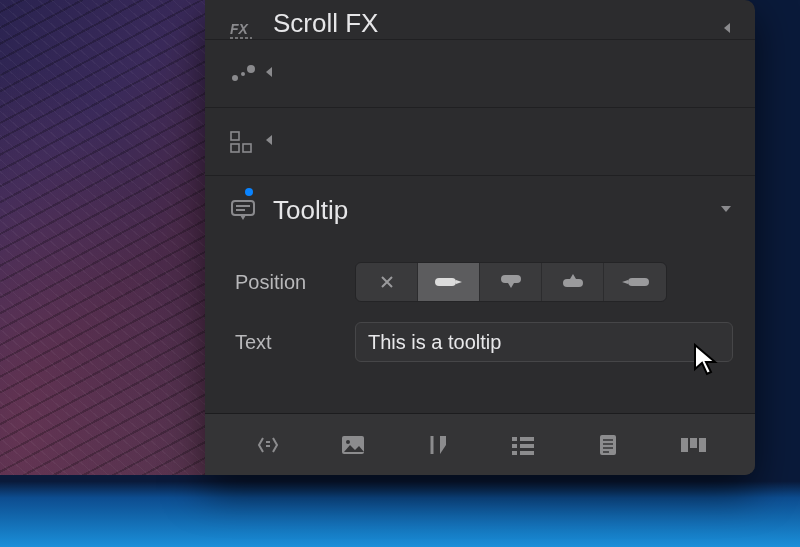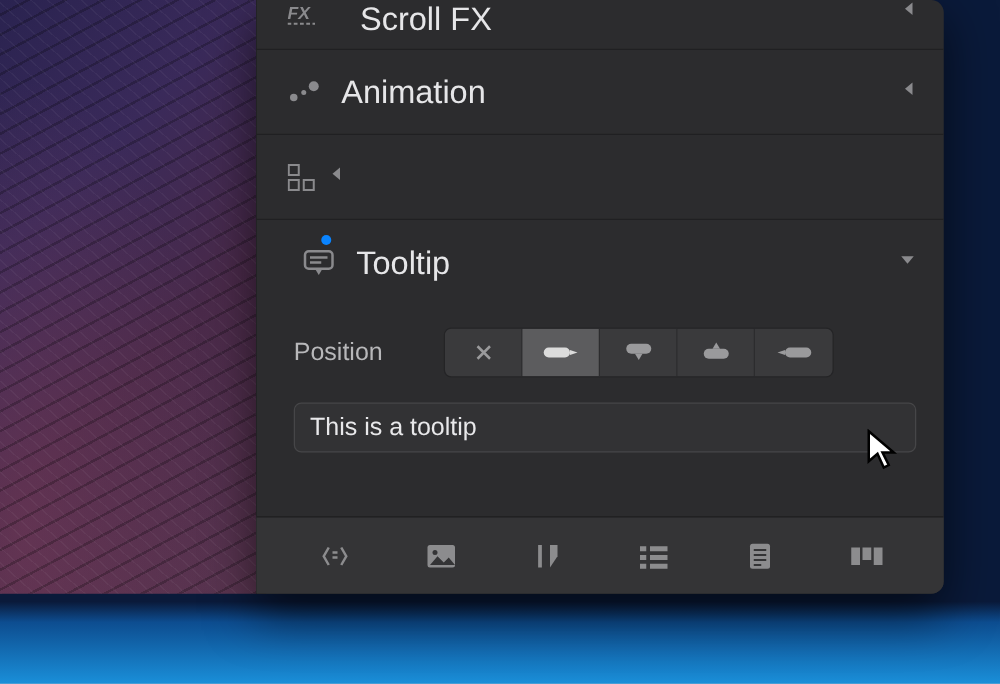--- a/index.html
+++ b/index.html
@@ -41,21 +41,21 @@
     }
     .section-row {
       display: flex;
       align-items: center;
       height: 68px;
       padding: 0 22px 0 18px;
       border-bottom: 1px solid #202022;
       position: relative;
       cursor: default;
     }
-    .section-row.first { height: 40px; align-items:flex-start; padding-top:0;gap:15px; }
+    .section-row.first { height: 40px; align-items:flex-end; padding-top:0; }
     .section-icon {
       width: 40px;
       display: flex;
       justify-content: center;
       align-items: center;
       color: #8a8a8d;
     }
     .section-label {
       color: #e6e6e8;
       font-size: 26px;
@@ -167,21 +167,20 @@
   </div>
 
   <div class="section-row">
     <span class="section-icon">
       <svg width="28" height="20" viewBox="0 0 28 20">
         <circle cx="6" cy="14" r="3" fill="#8a8a8d"></circle>
         <circle cx="14" cy="10" r="2" fill="#8a8a8d"></circle>
         <circle cx="22" cy="5" r="4" fill="#8a8a8d"></circle>
       </svg>
     </span>
-    <span class="section-label">Animation</span>
     <span class="expand-arrow">
       <svg width="12" height="14" viewBox="0 0 12 14">
           <path d="M9 2 L3 7 L9 12" fill="#8a8a8d"></path>
         </svg>
     </span>
   </div>
 
   <div class="section-row">
     <span class="section-icon">
       <svg width="26" height="22" viewBox="0 0 26 22">
@@ -190,21 +189,21 @@
         <rect x="13" y="13" width="8" height="8" fill="none" stroke="#8a8a8d" stroke-width="1.6"></rect>
       </svg>
     </span>
     <span class="expand-arrow">
       <svg width="12" height="14" viewBox="0 0 12 14">
           <path d="M9 2 L3 7 L9 12" fill="#8a8a8d"></path>
         </svg>
     </span>
   </div>
 
-  <div class="section-row" style="border-bottom:none;margin-left:12px;">
+  <div class="section-row" style="border-bottom:none;">
     <div class="dot-indicator"></div>
     <span class="section-icon">
       <svg width="26" height="22" viewBox="0 0 26 22">
         <rect x="2" y="2" width="22" height="14" rx="3" fill="none" stroke="#8a8a8d" stroke-width="2"></rect>
         <line x1="6" y1="7" x2="20" y2="7" stroke="#8a8a8d" stroke-width="2"></line>
         <line x1="6" y1="11" x2="15" y2="11" stroke="#8a8a8d" stroke-width="2"></line>
         <path d="M10 16 L13 21 L16 16 Z" fill="#8a8a8d"></path>
       </svg>
     </span>
     <span class="section-label">Tooltip</span>
@@ -245,20 +244,21 @@
         <div class="seg-item">
           <svg width="34" height="18" viewBox="0 0 34 18">
             <path d="M10 7 L4 9 L10 11 Z" fill="#9a9a9c"></path>
             <rect x="10" y="5" width="21" height="8" rx="4" fill="#9a9a9c"></rect>
           </svg>
         </div>
       </div>
     </div>
 
     <div class="field-row">
+      <span class="field-label">Text</span>
       <input class="text-input" type="text" value="This is a tooltip" style="">
     </div>
   </div>
 
   <div class="bottom-tabs">
     <div class="bottom-tab">
       <svg width="28" height="24" viewBox="0 0 28 24">
           <path d="M9 5 L5 12 L9 19 M19 5 L23 12 L19 19" stroke="#8c8c8e" stroke-width="2" fill="none"></path>
           <line x1="12" y1="9" x2="16" y2="9" stroke="#8c8c8e" stroke-width="2"></line>
           <line x1="12" y1="13" x2="16" y2="13" stroke="#8c8c8e" stroke-width="2"></line>

